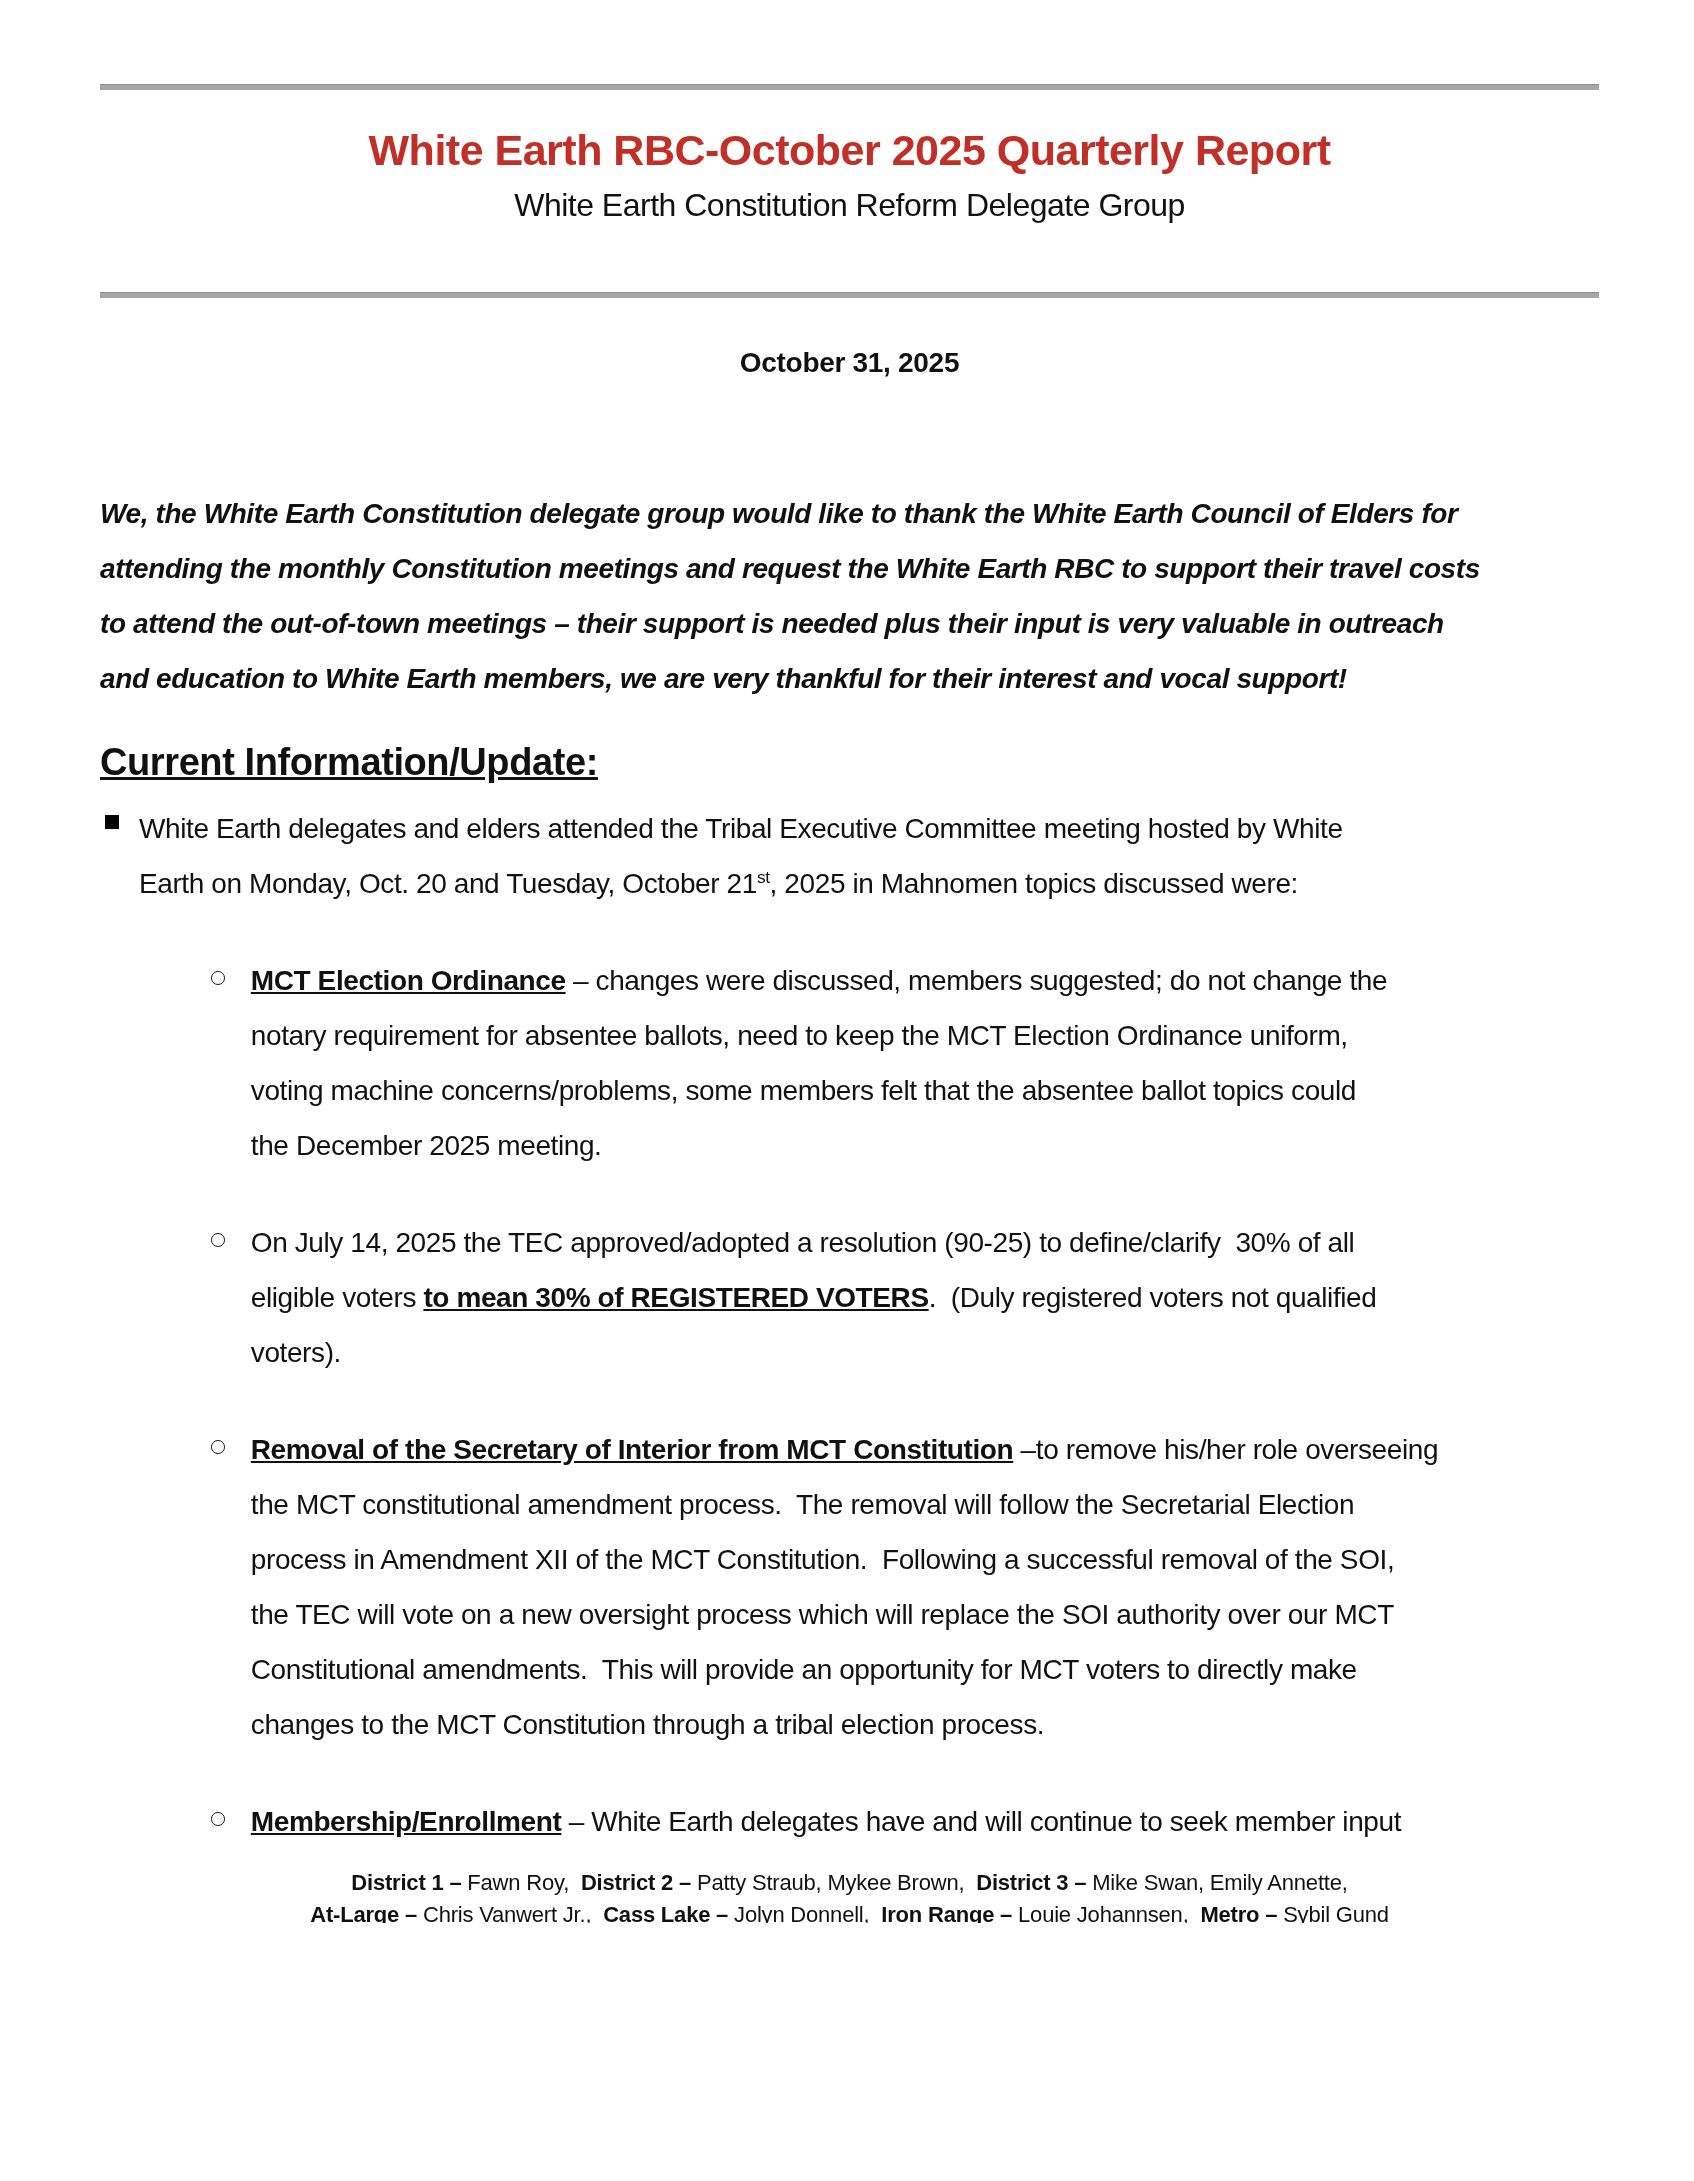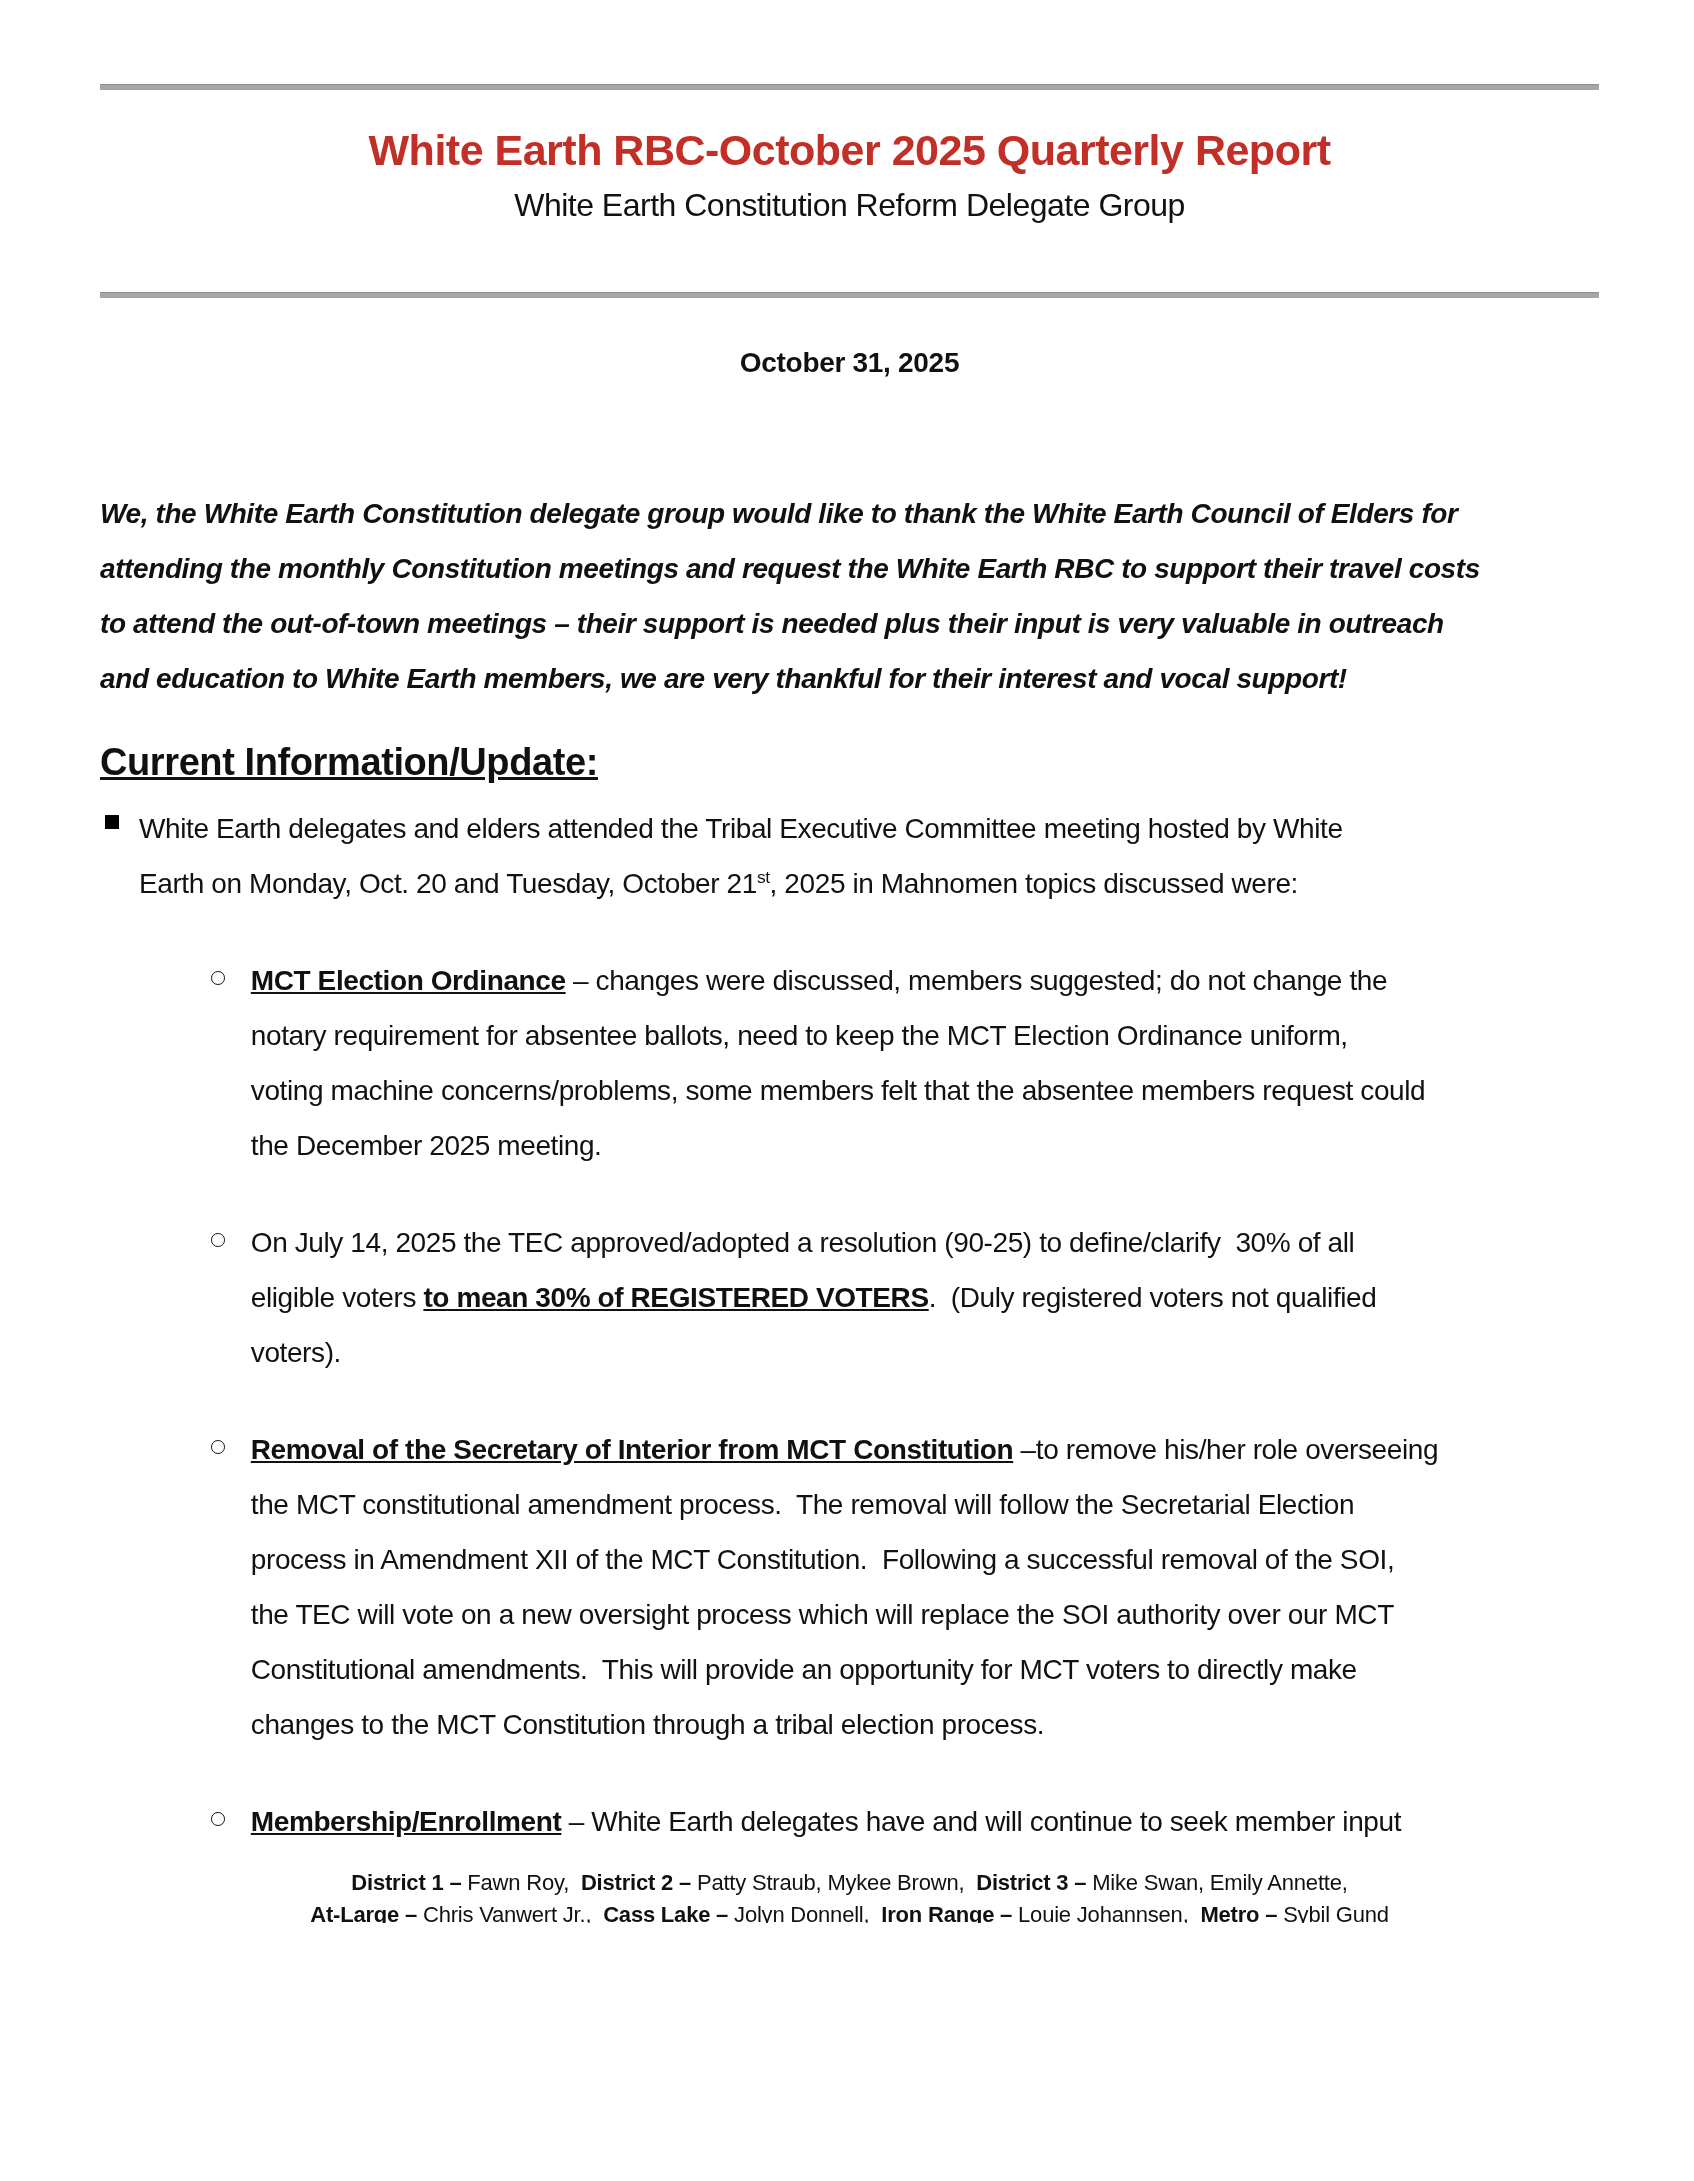--- a/index.html
+++ b/index.html
@@ -150,21 +150,21 @@
         <div class="line"><span>White Earth delegates and elders attended the Tribal Executive Committee meeting hosted by White</span></div>
         <div class="line"><span>Earth on Monday, Oct. 20 and Tuesday, October 21</span><sup>st</sup><span>, 2025 in Mahnomen topics discussed were:</span></div>
       </div>
   </div>
 
   <div class="bullet-l2 body-text">
     <span class="ring"></span>
     <div class="bullet-text">
         <div class="line"><span class="b u">MCT Election Ordinance</span><span> – changes were discussed, members suggested; do not change the</span></div>
         <div class="line"><span>notary requirement for absentee ballots, need to keep the MCT Election Ordinance uniform,</span></div>
-        <div class="line"><span>voting machine concerns/problems, some members felt that the absentee members request could</span></div>
+        <div class="line"><span>voting machine concerns/problems, some members felt that the absentee ballot topics could</span></div>
         <div class="line"><span>the December 2025 meeting.</span></div>
       </div>
   </div>
 
   <div class="bullet-l2 body-text">
     <span class="ring"></span>
     <div class="bullet-text">
         <div class="line"><span>On July 14, 2025 the TEC approved/adopted a resolution (90-25) to define/clarify  30% of all</span></div>
         <div class="line"><span>eligible voters </span><span class="b u">to mean 30% of REGISTERED VOTERS</span><span>.  (Duly registered voters not qualified</span></div>
         <div class="line"><span>voters).</span></div>

